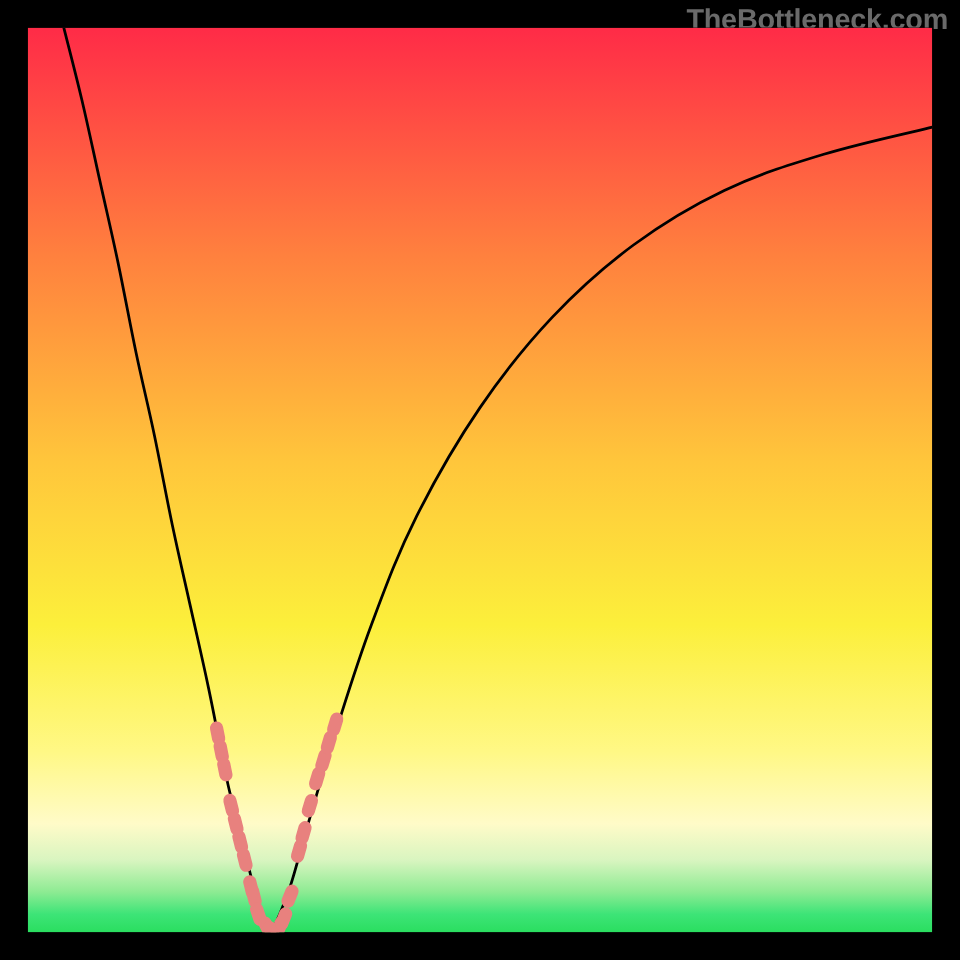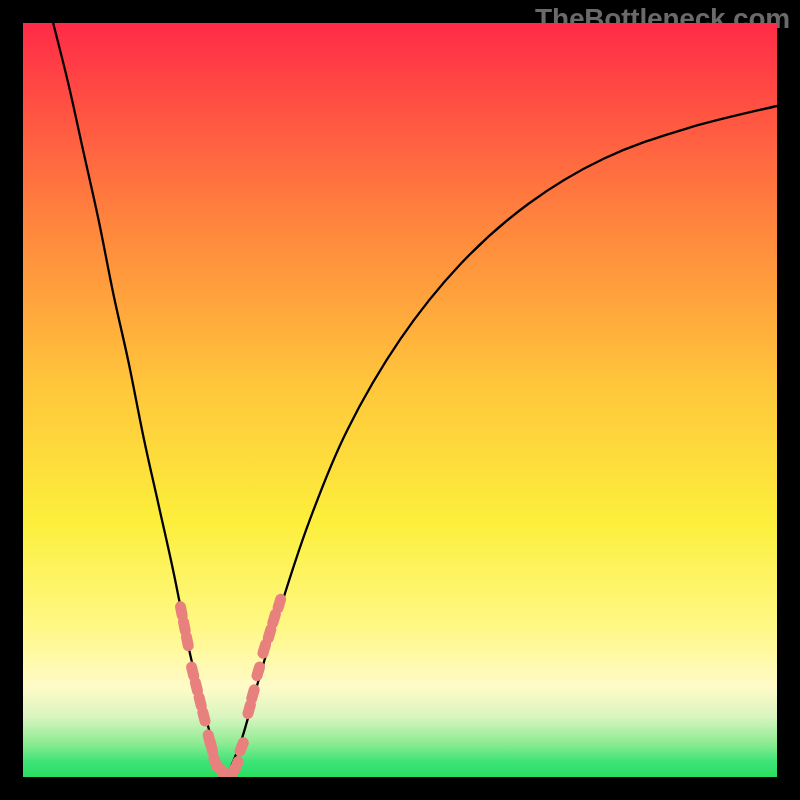--- a/index.html
+++ b/index.html
@@ -24,21 +24,21 @@
     top: 0;
     left: 0;
     width: 100%;
     height: 100%;
   }
   .watermark {
     position: absolute;
     top: 3px;
     right: 10px;
     font-family: Arial, Helvetica, sans-serif;
-    font-size: 28px;
+    font-size: 24px;
     font-weight: 600;
     color: #6a6a6a;
     letter-spacing: -0.2px;
   }
   svg.curves {
     position: absolute;
     top: 0;
     left: 0;
   }
   .curve-line {

